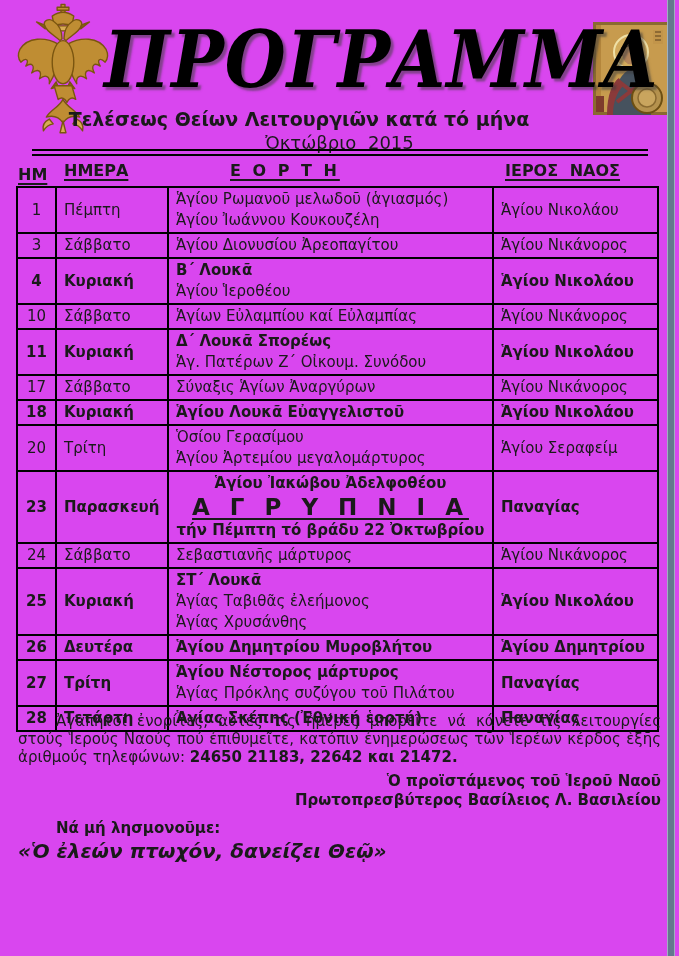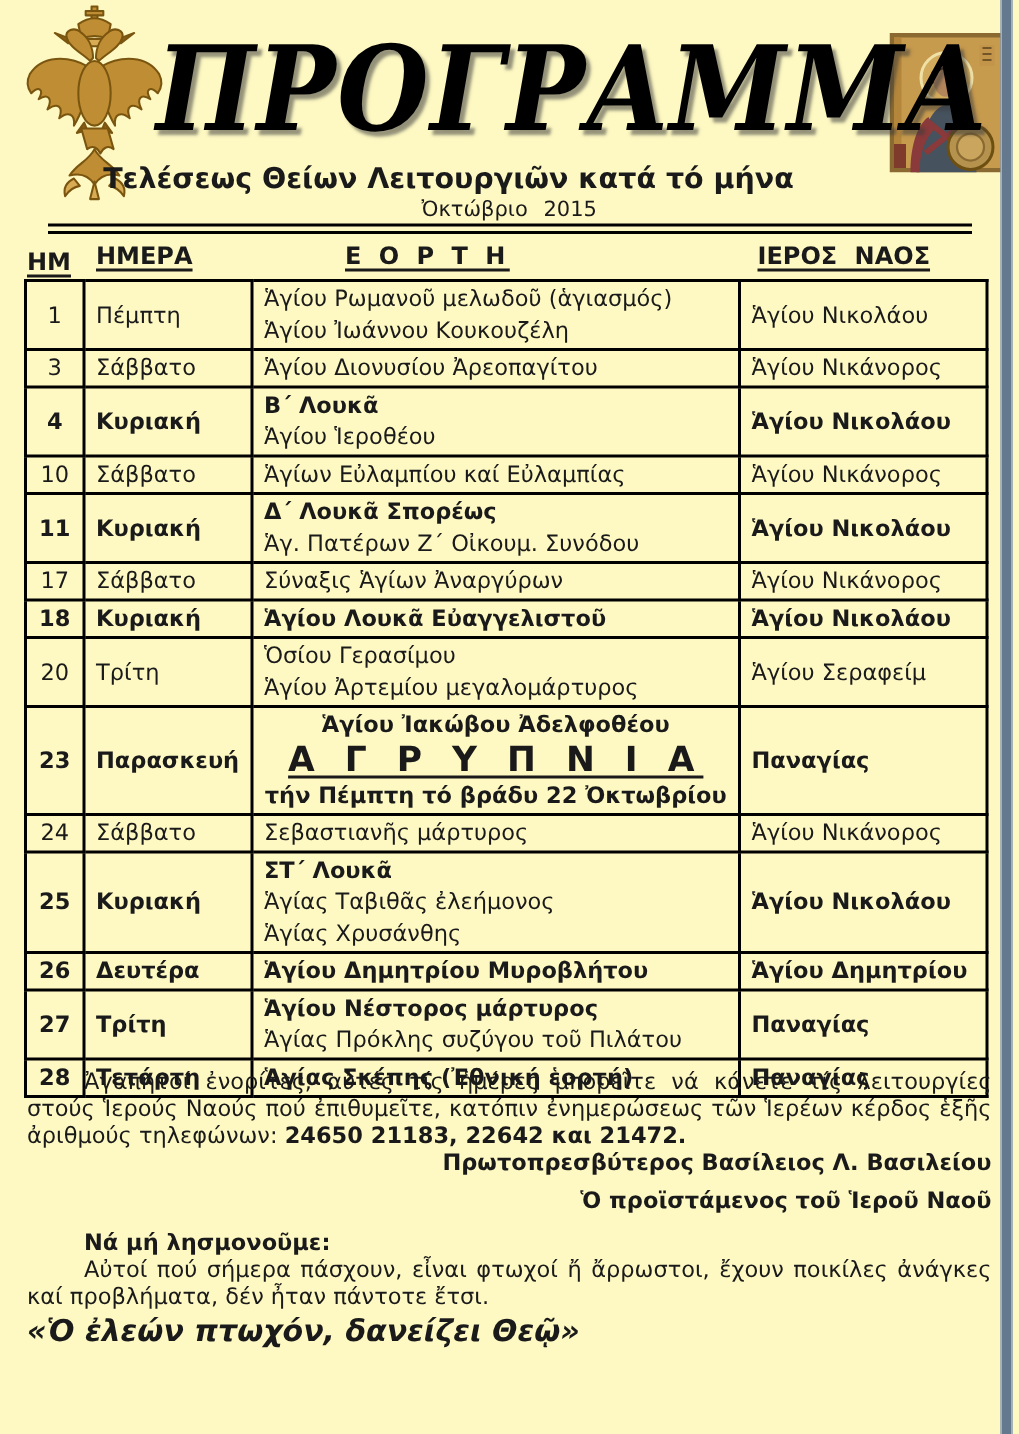--- a/index.html
+++ b/index.html
@@ -1,29 +1,29 @@
 <!DOCTYPE html>
 <html><head>
 <meta charset="utf-8">
 <style>
   html,body{margin:0;padding:0;background:#fff;}
-  .page{position:relative;width:679px;height:956px;background:#fef9c3;overflow:hidden;
+  .page{position:relative;width:679px;height:956px;background:#d946ef;overflow:hidden;
         font-family:"DejaVu Sans","Liberation Sans",sans-serif;color:#1a1a1a;}
 
   
   .eagle{position:absolute;left:14px;top:2px;width:98px;height:138px;}
   .saint{position:absolute;left:593px;top:22px;width:77px;height:93px;}
   .title{position:absolute;left:104px;top:6px;width:486px;text-align:center;
          font-family:"DejaVu Serif","Liberation Serif",serif;font-style:italic;font-weight:bold;
          font-size:70px;line-height:96px;transform:scaleY(1.12);transform-origin:top;
          letter-spacing:1px;color:#000;text-shadow:3px 3px 2px rgba(60,60,60,.55);white-space:nowrap;}
   .subtitle{position:absolute;left:0;top:108px;width:598px;text-align:center;
             font-weight:bold;font-size:19px;}
   .monthline{position:absolute;left:0;top:132px;width:679px;text-align:center;
-             font-size:14px;word-spacing:6px;}
+             font-size:18px;word-spacing:6px;}
   .rule{position:absolute;left:32px;top:149px;width:616px;height:3px;
         border-top:2px solid #000;border-bottom:2px solid #000;}
 
   
   .thead{position:absolute;top:161px;left:0;width:679px;height:24px;font-weight:bold;padding-left:16px;}
   .thead span{position:absolute;text-decoration:underline;text-underline-offset:3px;
               text-decoration-thickness:2px;font-size:16px;white-space:nowrap;}
   .th-hm{left:18px;font-size:13px;top:4px;}
   .th-day{left:64px;top:0;}
   .th-feast{left:230px;top:0;letter-spacing:3px;}
@@ -242,21 +242,20 @@
           <td class="c-feast">
             <div class="b ">Ἁγίας Σκέπης (Ἐθνική ἑορτή)</div>
           </td>
           <td class="c-church b">Παναγίας</td>
         </tr>
       </tbody>
   </table>
 
   <div class="footer">
     <p class="ind"><span>Ἀγαπητοί ἐνορίτες, αὐτές τίς ἡμέρες μπορεῖτε νά κάνετε τίς λειτουργίες στούς Ἱερούς Ναούς πού ἐπιθυμεῖτε, κατόπιν ἐνημερώσεως τῶν Ἱερέων κέρδος ἑξῆς ἀριθμούς τηλεφώνων: </span><span class="b">24650 21183, 22642 και 21472.</span></p>
+    <p class="sig">Ὁ προϊστάμενος τοῦ Ἱεροῦ Ναοῦ</p>
     <p class="sig" style="margin-top:0 !important">Πρωτοπρεσβύτερος Βασίλειος Λ. Βασιλείου</p>
-    <p class="sig">Ὁ προϊστάμενος τοῦ Ἱεροῦ Ναοῦ</p>
     <p class="remember">Νά μή λησμονοῦμε:</p>
-    <p class="ind">Αὐτοί πού σήμερα πάσχουν, εἶναι φτωχοί ἤ ἄρρωστοι, ἔχουν ποικίλες ἀνάγκες καί προβλήματα, δέν ἦταν πάντοτε ἔτσι.</p>
     <p class="quote">«Ὁ ἐλεών πτωχόν, δανείζει Θεῷ»</p>
   </div>
 
   <div class="strip"></div>
 </div>
 
 </body></html>

